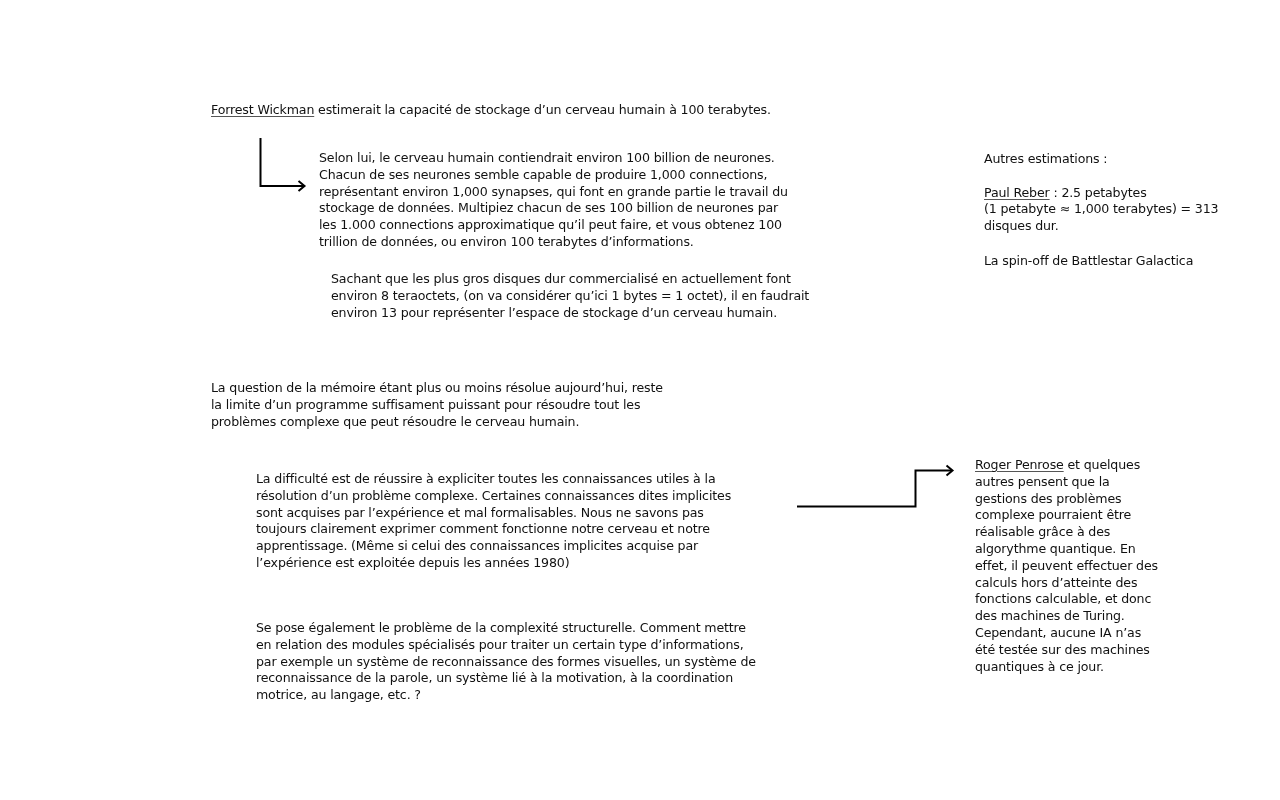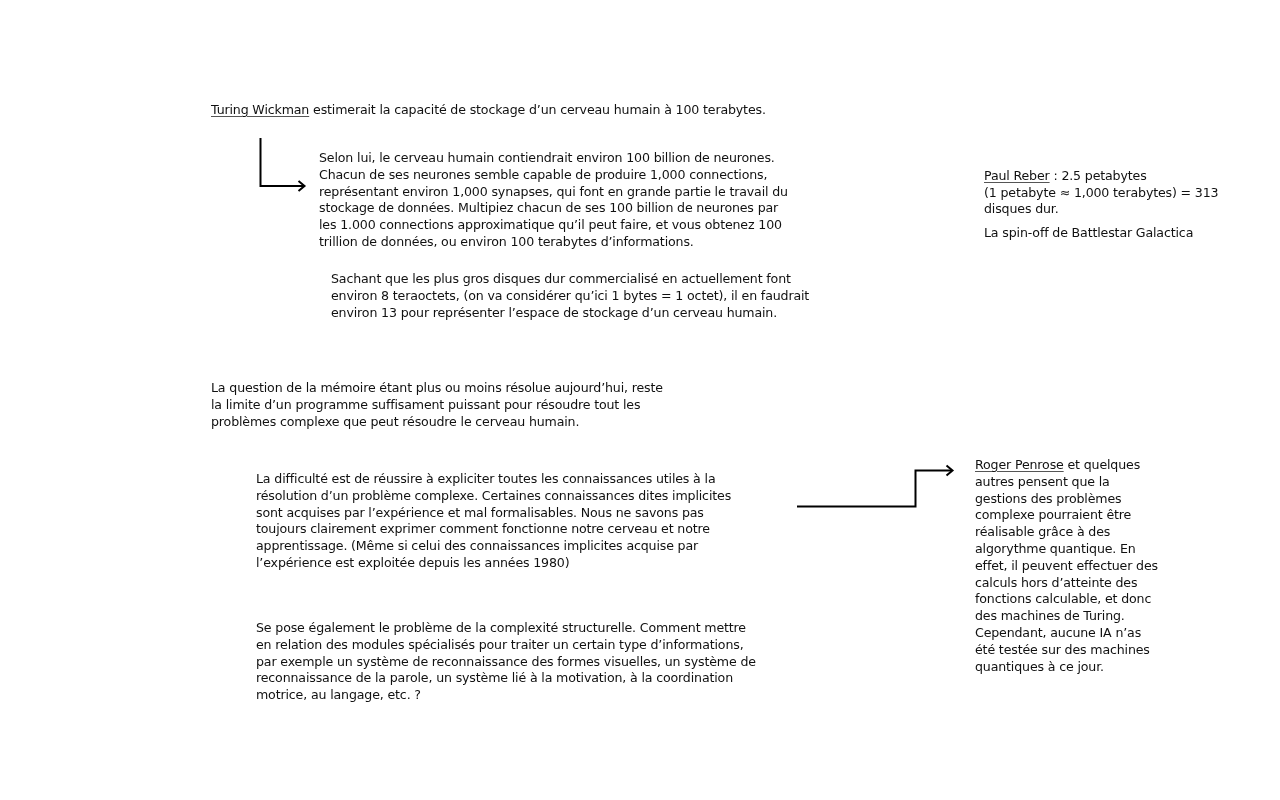--- a/index.html
+++ b/index.html
@@ -43,21 +43,21 @@
     #penrose { left: 975px; top: 457px; width: 200px; }
     svg.arrow {
       position: absolute;
       overflow: visible;
     }
   </style>
 </head>
 <body>
 
 <div class="block" id="intro">
-  <p><span class="link">Turing Wickman</span><span> estimerait la capacité de stockage d’un cerveau humain à 100 terabytes.</span></p>
+  <p><span class="link">Forrest Wickman</span><span> estimerait la capacité de stockage d’un cerveau humain à 100 terabytes.</span></p>
 </div>
 
 <svg class="arrow" style="left:0;top:0;width:1px;height:1px;">
   <path d="M260.5 138 L260.5 186 L304 186" fill="none" stroke="#000" stroke-width="2"></path>
   <path d="M298.5 181 L304.5 186 L298.5 191" fill="none" stroke="#000" stroke-width="2"></path>
 </svg>
 
 <div class="block" id="selon">
   <p>Selon lui, le cerveau humain contiendrait environ 100 billion de neurones.
 Chacun de ses neurones semble capable de produire 1,000 connections,
@@ -67,24 +67,25 @@
 trillion de données, ou environ 100 terabytes d’informations.</p>
 </div>
 
 <div class="block" id="sachant">
   <p>Sachant que les plus gros disques dur commercialisé en actuellement font
 environ 8 teraoctets, (on va considérer qu’ici 1 bytes = 1 octet), il en faudrait
 environ 13 pour représenter l’espace de stockage d’un cerveau humain.</p>
 </div>
 
 <div class="block" id="autres">
+  <p>Autres estimations :</p>
   <p style="margin-top:16.8px;"><span class="link">Paul Reber</span><span> : 2.5 petabytes
 (1 petabyte ≈ 1,000 terabytes) = 313
 disques dur.</span></p>
-  <p style="margin-top:7px;">La spin-off de Battlestar Galactica</p>
+  <p style="margin-top:18px;">La spin-off de Battlestar Galactica</p>
 </div>
 
 <div class="block" id="question">
   <p>La question de la mémoire étant plus ou moins résolue aujourd’hui, reste
 la limite d’un programme suffisament puissant pour résoudre tout les
 problèmes complexe que peut résoudre le cerveau humain.</p>
 </div>
 
 <div class="block" id="difficulte">
   <p>La difficulté est de réussire à expliciter toutes les connaissances utiles à la

